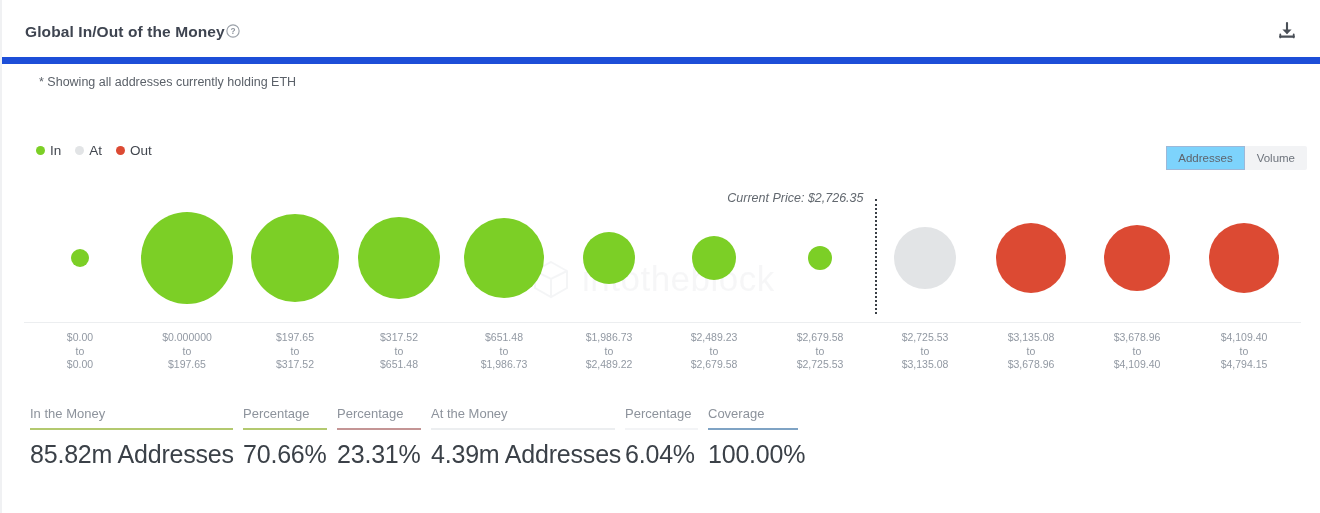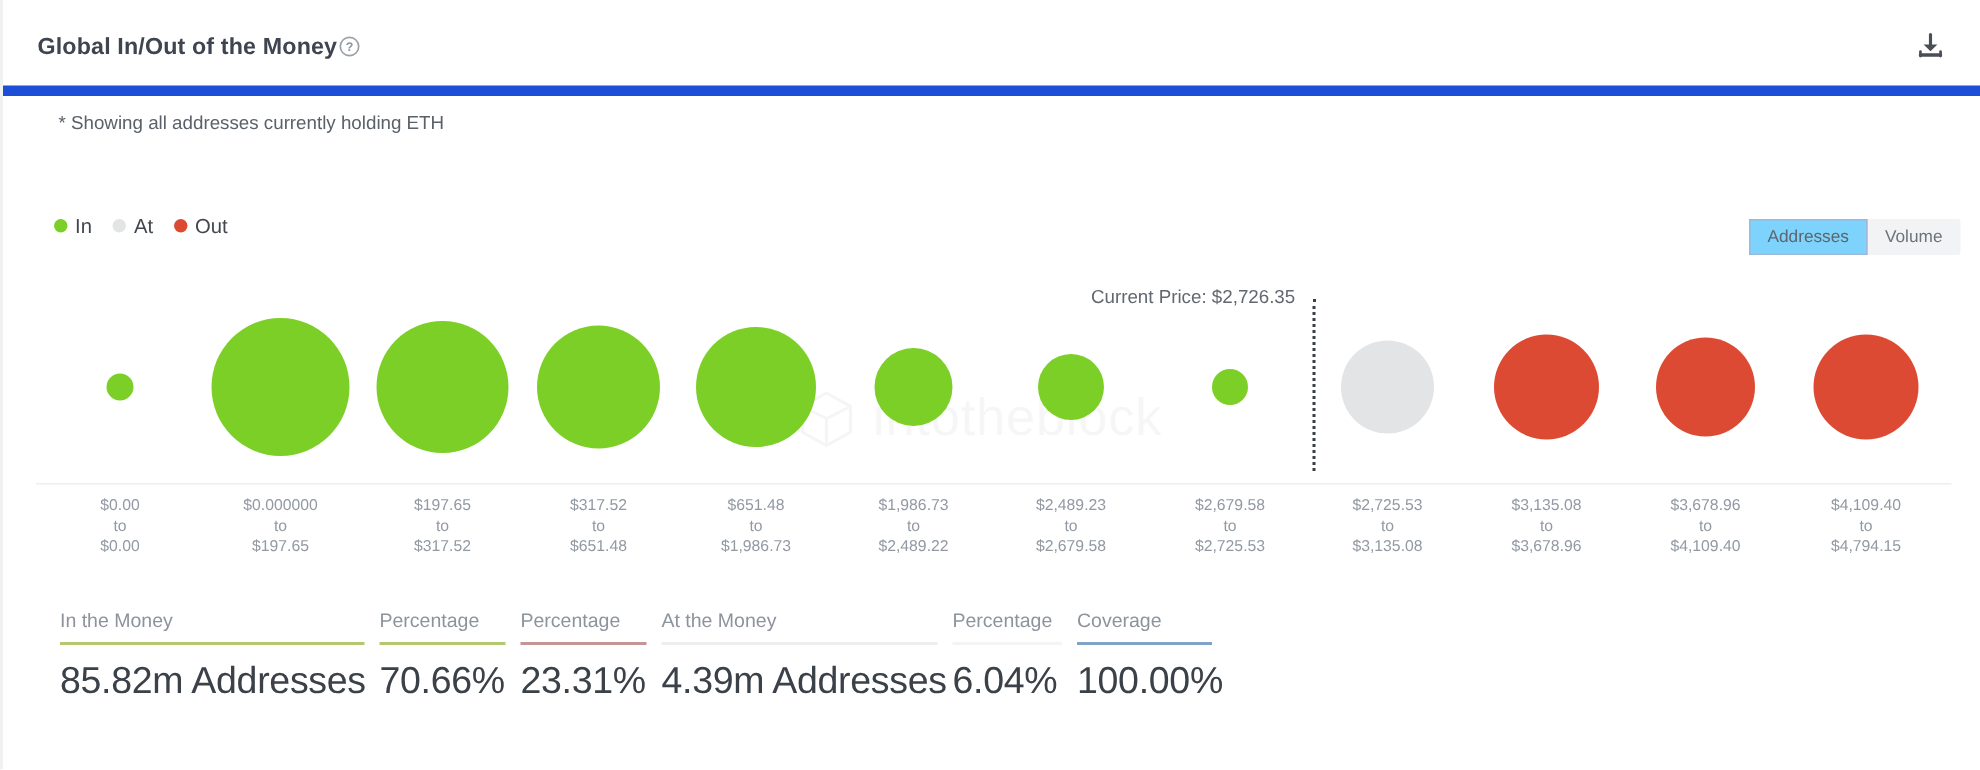--- a/index.html
+++ b/index.html
@@ -149,20 +149,21 @@
   #price-line {
     position: absolute;
     top: 13px;
     height: 115px;
     border-left: 2px dotted #3a3f46;
   }
   #price-label {
     position: absolute;
     top: 5px;
     font-size: 12.5px;
+    font-style: italic;
     color: #62686f;
     transform: translateX(-100%);
     padding-right: 11px;
     white-space: nowrap;
   }
 
   
   #axis-divider {
     position: absolute;
     left: 22px;
@@ -184,21 +185,21 @@
     font-size: 10.5px;
     line-height: 13.5px;
     color: #9299a3;
     white-space: nowrap;
     transform: translateX(-50%);
   }
 
   
   #stats {
     position: absolute;
-    left: 38px;
+    left: 28px;
     top: 406px;
     display: flex;
     align-items: flex-end;
     gap: 0;
   }
   .stat {
     display: flex;
     flex-direction: column;
     box-sizing: border-box;
     padding-right: 10px;

